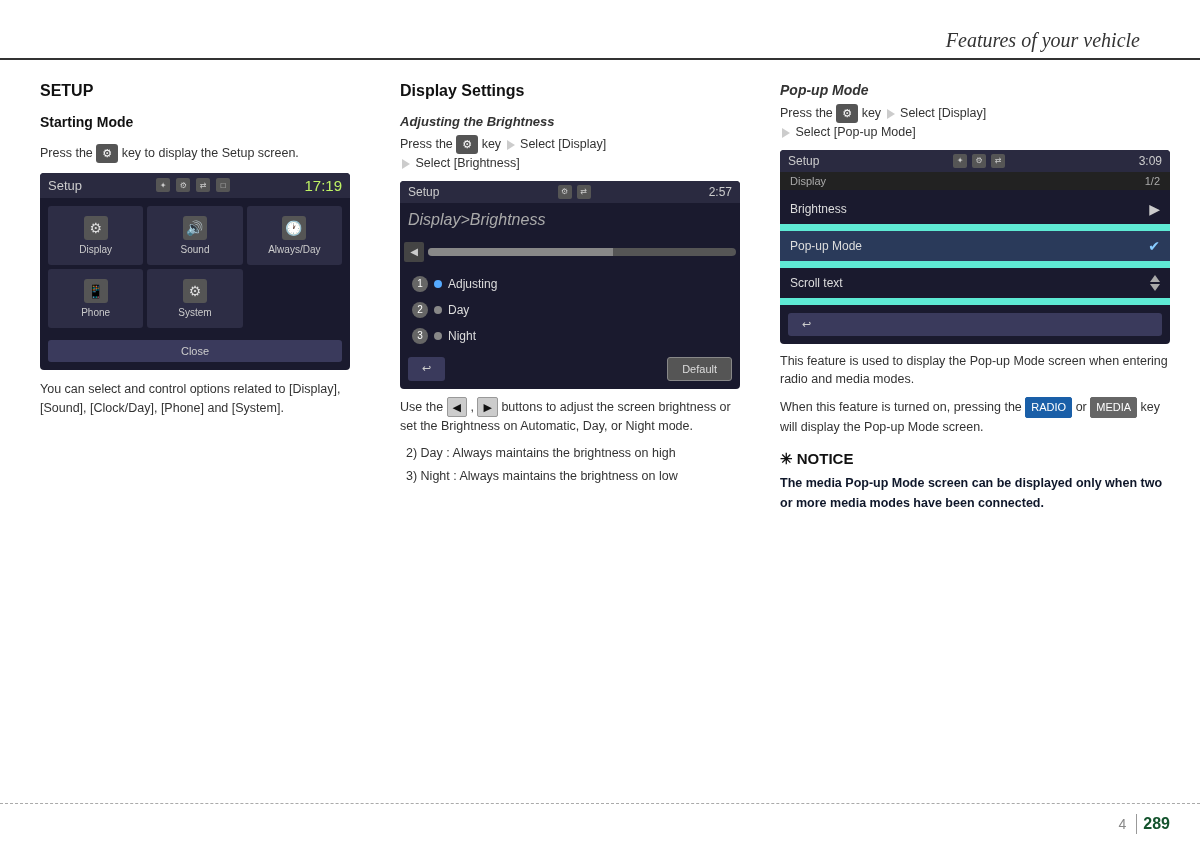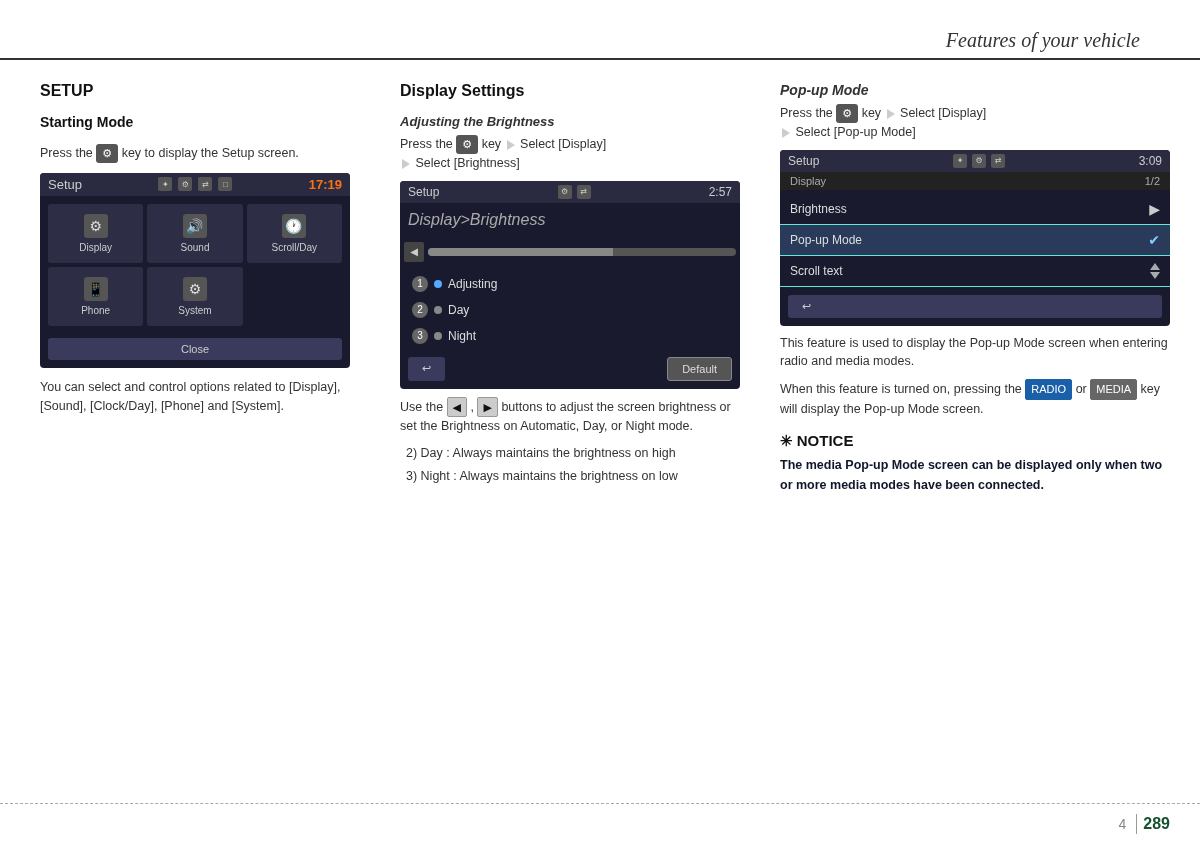--- a/index.html
+++ b/index.html
@@ -121,23 +121,23 @@
       padding: 4px 8px;
       display: flex;
       justify-content: space-between;
       align-items: center;
     }
     .screen-header-title {
       color: #ccc;
       font-size: 13px;
     }
     .screen-header-time {
-      color: #f97316;
-      font-size: 13px;
-      font-weight: bold;
+      color: #bef264;
+      font-size: 15px;
+      font-weight: normal;
     }
     .screen-header-icons {
       display: flex;
       gap: 6px;
       align-items: center;
     }
     .screen-icon {
       width: 14px;
       height: 14px;
       border-radius: 2px;
@@ -365,21 +365,21 @@
     .display-menu-list {
       padding: 4px 0;
     }
     .display-menu-row {
       display: flex;
       justify-content: space-between;
       align-items: center;
       padding: 7px 10px;
       color: #ddd;
       font-size: 12px;
-      border-bottom: 1px solid #5eead4;
+      border-bottom: 7px solid #5eead4;
     }
     .display-menu-row.active {
       background: #2a3a5a;
     }
     .row-arrow {
       color: #ccc;
       font-size: 14px;
     }
     .row-check {
       color: #8cf;
@@ -484,21 +484,21 @@
           <div class="setup-menu-item">
             <div class="setup-menu-icon">⚙</div>
             <span class="setup-menu-item-label">Display</span>
           </div>
           <div class="setup-menu-item">
             <div class="setup-menu-icon">🔊</div>
             <span class="setup-menu-item-label">Sound</span>
           </div>
           <div class="setup-menu-item">
             <div class="setup-menu-icon">🕐</div>
-            <span class="setup-menu-item-label">Scroll/Day</span>
+            <span class="setup-menu-item-label">Always/Day</span>
           </div>
           <div class="setup-menu-item">
             <div class="setup-menu-icon">📱</div>
             <span class="setup-menu-item-label">Phone</span>
           </div>
           <div class="setup-menu-item">
             <div class="setup-menu-icon">⚙</div>
             <span class="setup-menu-item-label">System</span>
           </div>
         </div>

